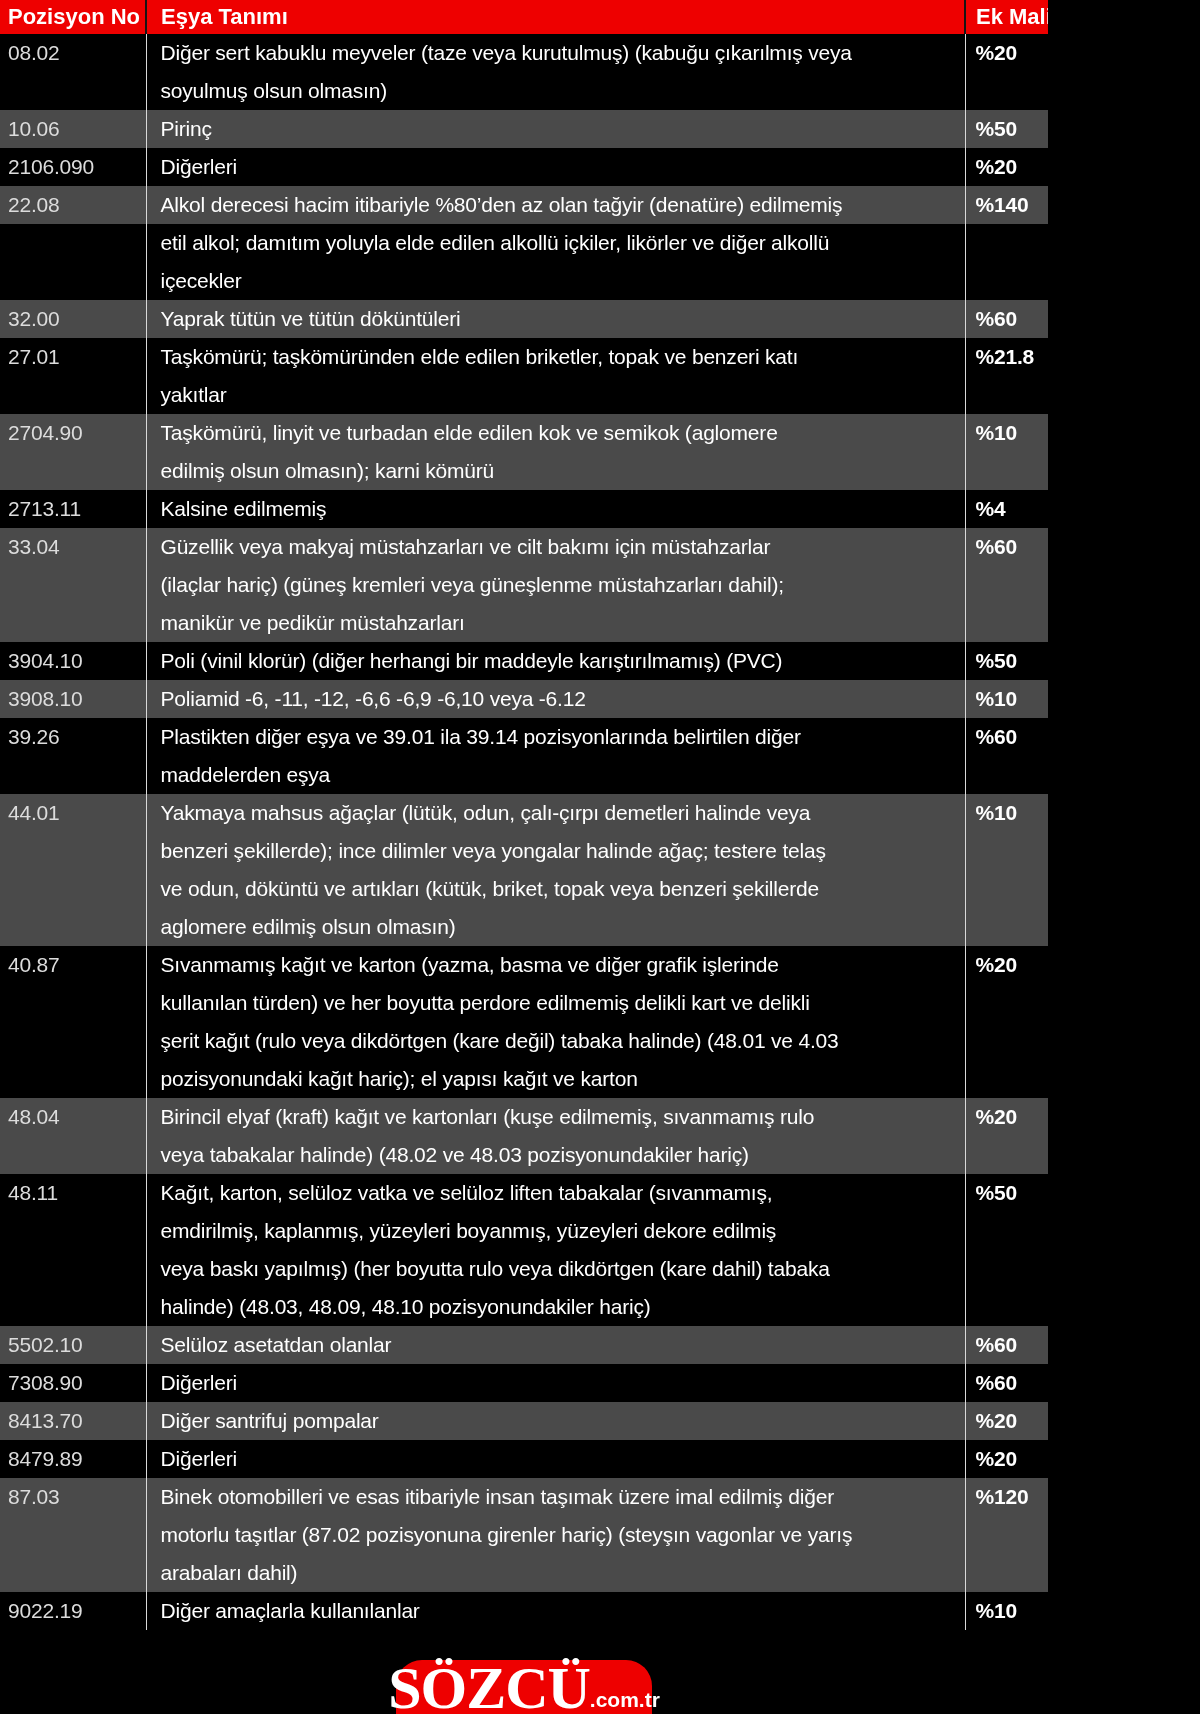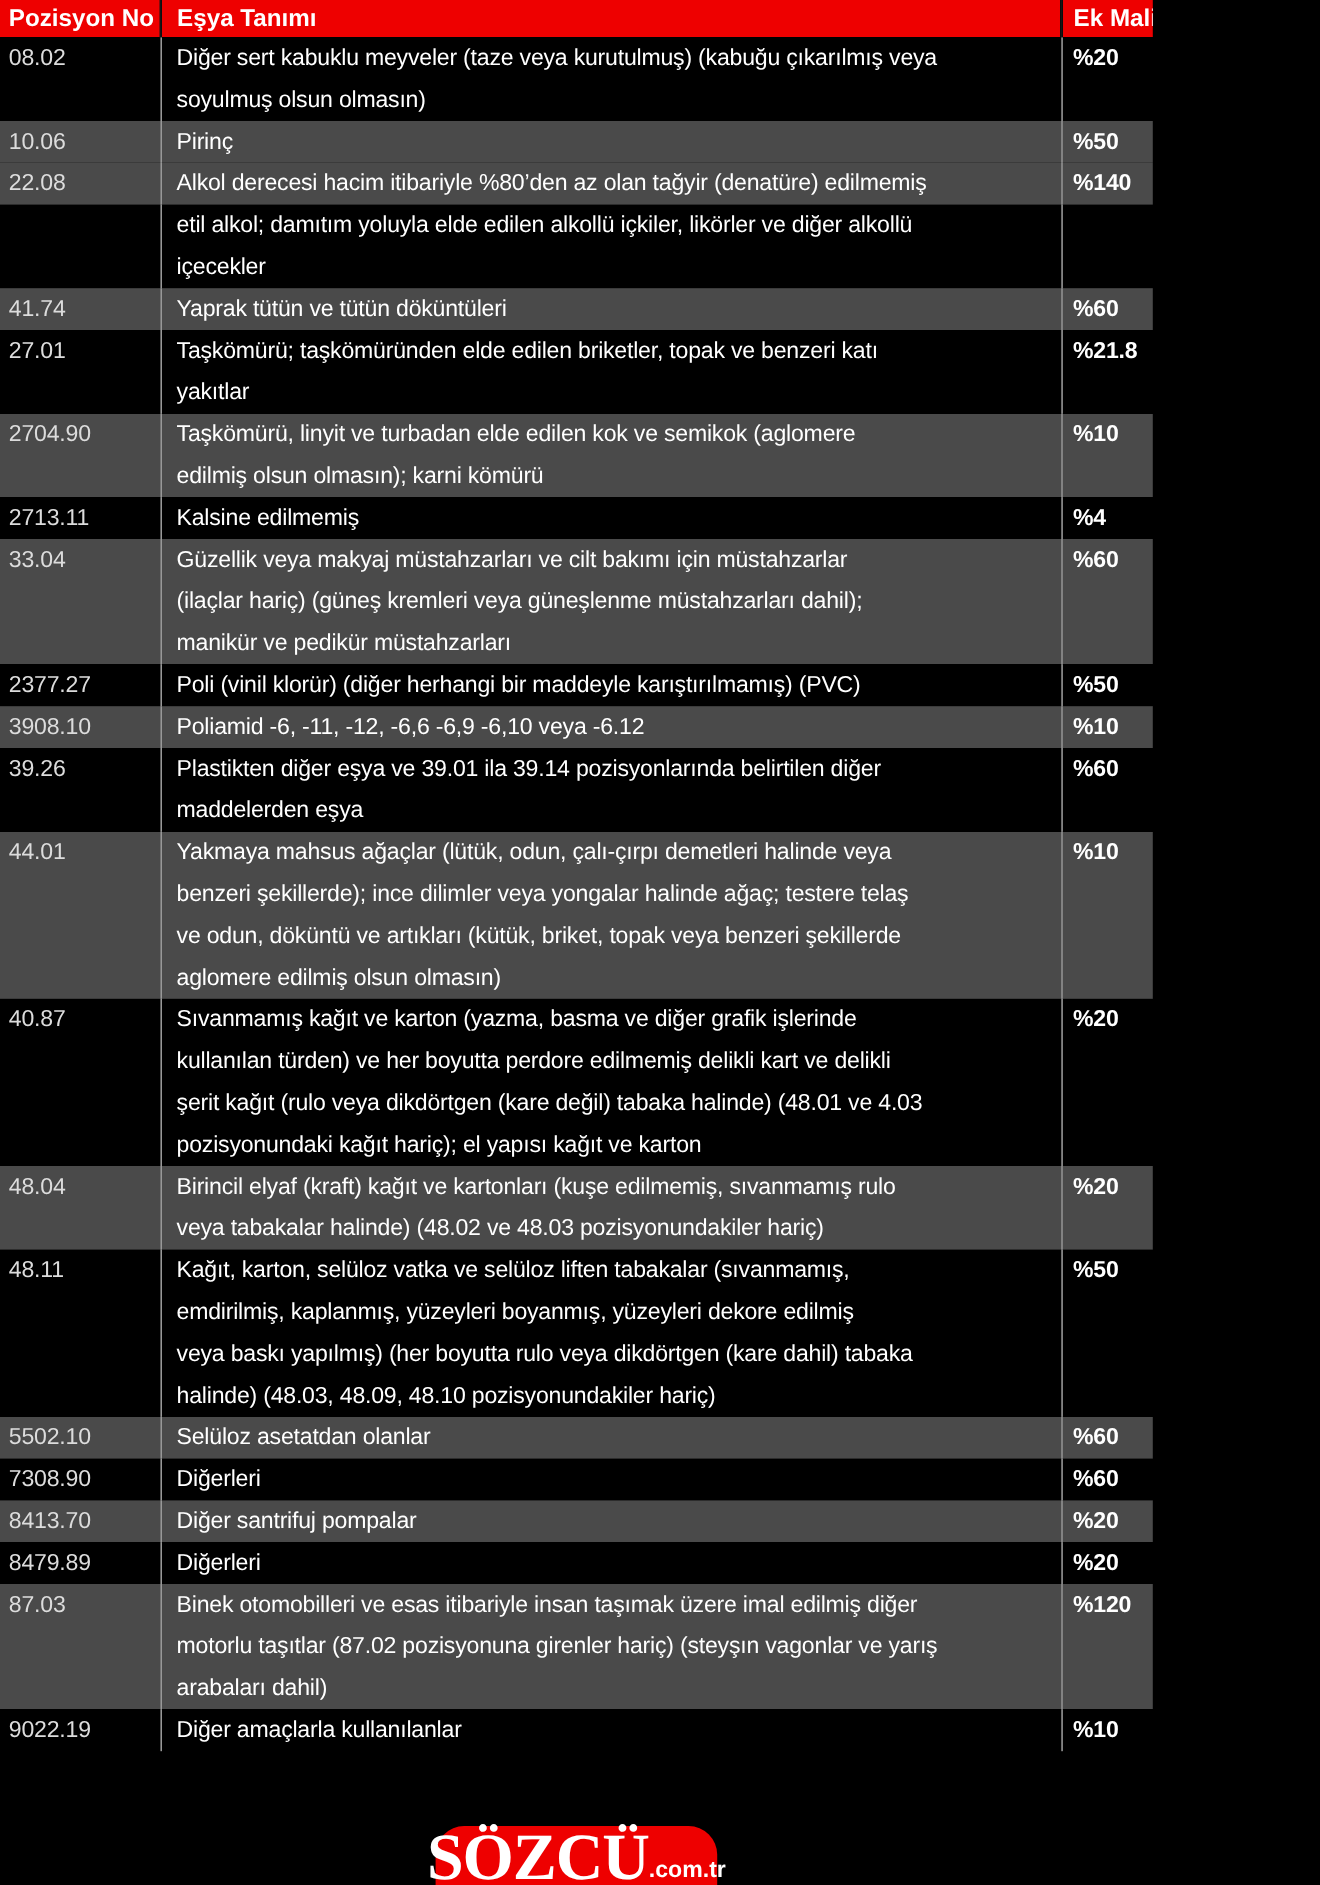--- a/index.html
+++ b/index.html
@@ -123,33 +123,38 @@
           <td class="pos">08.02</td>
           <td class="desc">Diğer sert kabuklu meyveler (taze veya kurutulmuş) (kabuğu çıkarılmış veya
 soyulmuş olsun olmasın)</td>
           <td class="val">%20</td>
         </tr>
         <tr class="row-gray">
           <td class="pos">10.06</td>
           <td class="desc">Pirinç</td>
           <td class="val">%50</td>
         </tr>
+        <tr class="row-black">
+          <td class="pos">2106.090</td>
+          <td class="desc">Diğerleri</td>
+          <td class="val">%20</td>
+        </tr>
         <tr class="row-gray">
           <td class="pos">22.08</td>
           <td class="desc">Alkol derecesi hacim itibariyle %80’den az olan tağyir (denatüre) edilmemiş</td>
           <td class="val">%140</td>
         </tr>
         <tr class="row-black">
           <td class="pos"></td>
           <td class="desc">etil alkol; damıtım yoluyla elde edilen alkollü içkiler, likörler ve diğer alkollü
 içecekler</td>
           <td class="val"></td>
         </tr>
         <tr class="row-gray">
-          <td class="pos">41.74</td>
+          <td class="pos">32.00</td>
           <td class="desc">Yaprak tütün ve tütün döküntüleri</td>
           <td class="val">%60</td>
         </tr>
         <tr class="row-black">
           <td class="pos">27.01</td>
           <td class="desc">Taşkömürü; taşkömüründen elde edilen briketler, topak ve benzeri katı
 yakıtlar</td>
           <td class="val">%21.8</td>
         </tr>
         <tr class="row-gray">
@@ -164,21 +169,21 @@
           <td class="val">%4</td>
         </tr>
         <tr class="row-gray">
           <td class="pos">33.04</td>
           <td class="desc">Güzellik veya makyaj müstahzarları ve cilt bakımı için müstahzarlar
 (ilaçlar hariç) (güneş kremleri veya güneşlenme müstahzarları dahil);
 manikür ve pedikür müstahzarları</td>
           <td class="val">%60</td>
         </tr>
         <tr class="row-black">
-          <td class="pos">2377.27</td>
+          <td class="pos">3904.10</td>
           <td class="desc">Poli (vinil klorür) (diğer herhangi bir maddeyle karıştırılmamış) (PVC)</td>
           <td class="val">%50</td>
         </tr>
         <tr class="row-gray">
           <td class="pos">3908.10</td>
           <td class="desc">Poliamid -6, -11, -12, -6,6 -6,9 -6,10 veya -6.12</td>
           <td class="val">%10</td>
         </tr>
         <tr class="row-black">
           <td class="pos">39.26</td>

